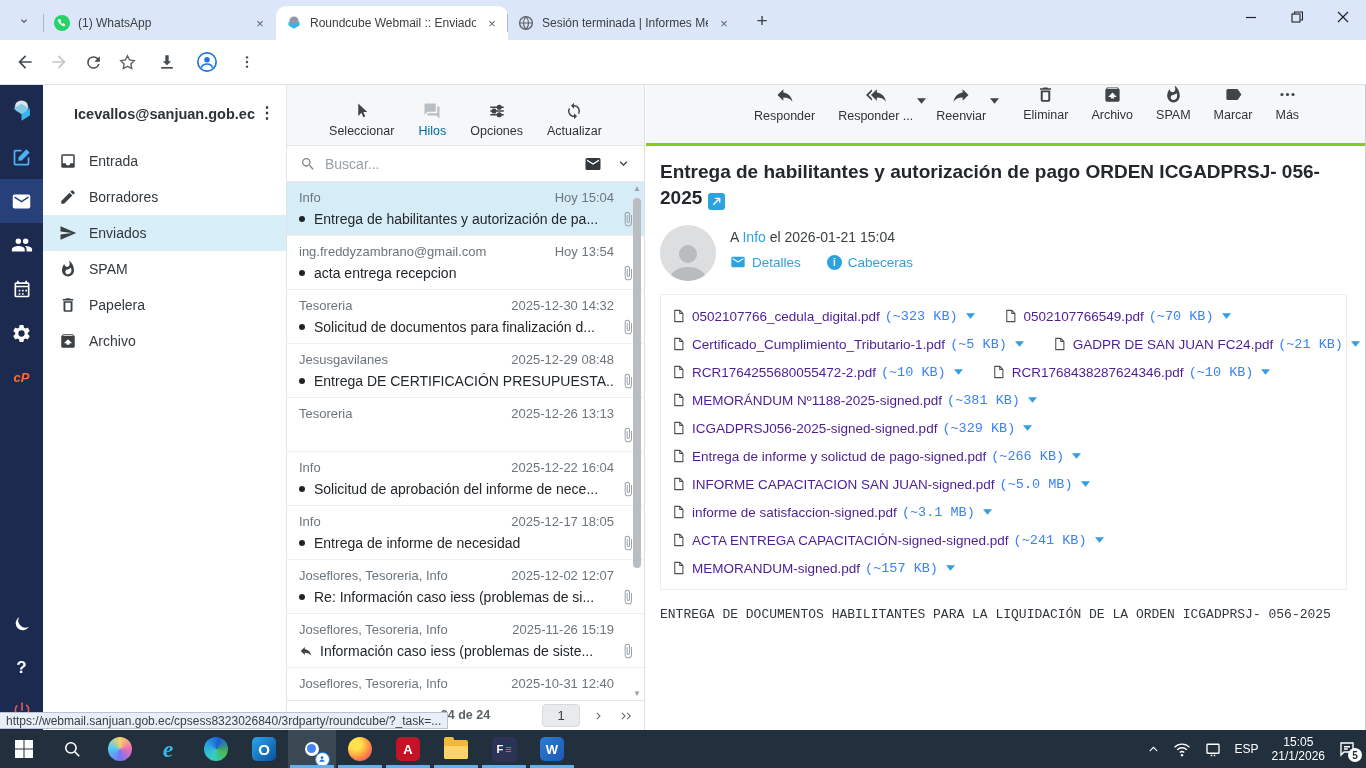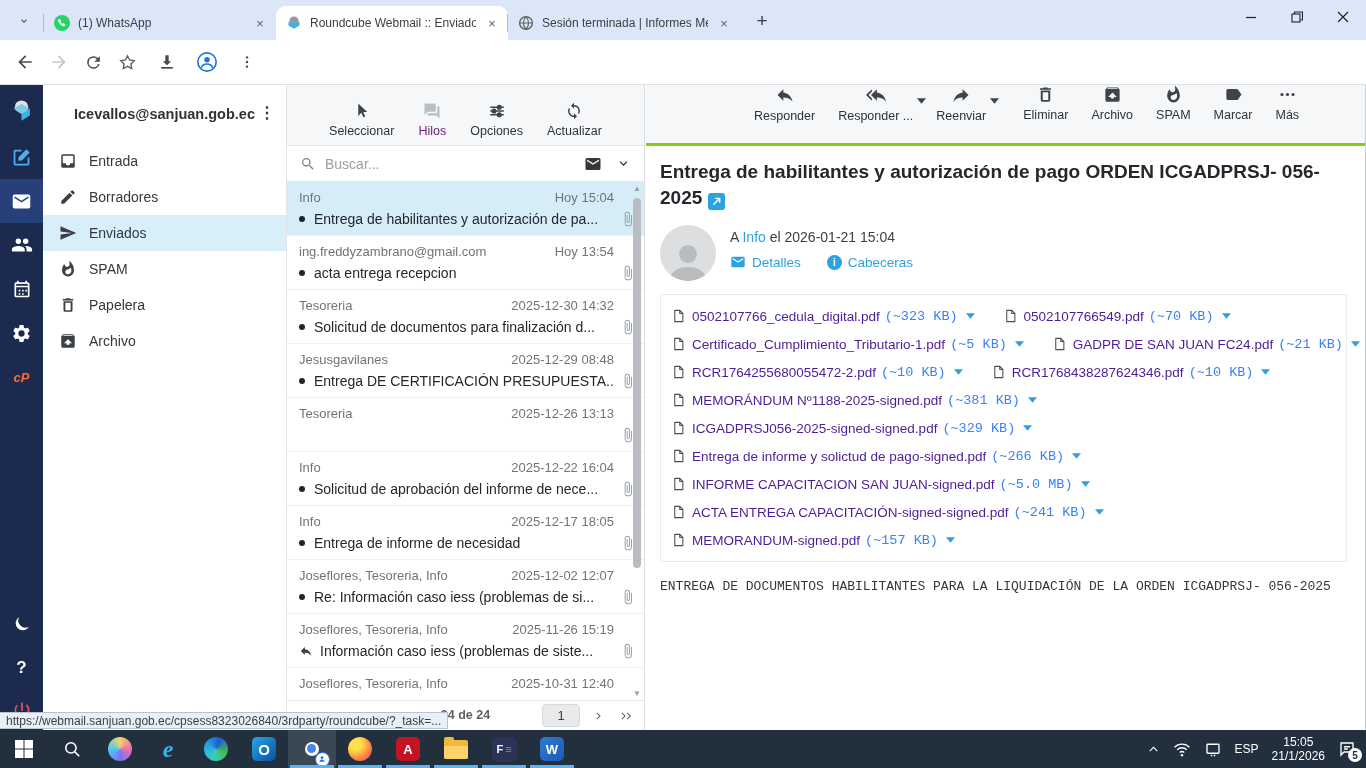--- a/index.html
+++ b/index.html
@@ -49,21 +49,21 @@
   .acct .kebab{position:absolute;right:10px;top:18px;color:#33373b;font-size:16px;font-weight:bold;letter-spacing:1px;}
   .folder{height:36px;display:flex;align-items:center;padding:0 16px;gap:12px;color:#33383d;font-size:14px;}
   .folder .fic{color:#3b4045;}
   .folder.active{background:#d8eef9;}
 
   
   .mlist{position:absolute;left:287px;top:0;bottom:0;width:358px;border-right:1px solid #dcdfe2;display:flex;flex-direction:column;}
   .band{height:61px;background:#f6f7f8;border-bottom:1px solid #e5e7ea;display:flex;align-items:flex-end;justify-content:center;gap:24px;padding-bottom:7px;}
   .tbtn{display:flex;flex-direction:column;align-items:center;gap:4px;color:#2f3438;font-size:12.5px;position:relative;}
   .tbtn .ic{color:#3f4449;}
-  .tbtn.disabled{color:#701a75;} .tbtn.disabled .ic{color:#b9bec3;}
+  .tbtn.disabled{color:#0369a1;} .tbtn.disabled .ic{color:#b9bec3;}
   .caret-side{position:absolute;right:-13px;top:13px;color:#3f4449;}
   .searchrow{height:36px;display:flex;align-items:center;padding:0 13px;border-bottom:1px solid #e8eaec;background:#fff;}
   .searchrow .ph{font-size:14px;color:#9aa0a6;margin-left:9px;flex:1;}
   .rows{flex:1;position:relative;overflow:hidden;background:#fff;}
   .mrow{height:54px;padding:8px 30px 0 12px;border-bottom:1px solid #efefef;position:relative;}
   .mrow.selected{background:#d6edf8;}
   .mline1{display:flex;justify-content:space-between;font-size:13px;color:#6d757c;}
   .mline2{display:flex;align-items:center;margin-top:6px;}
   .dot{width:6px;height:6px;border-radius:50%;background:#202428;margin-right:9px;flex:0 0 6px;}
   .replyic{color:#3f4449;margin-right:7px;flex:0 0 14px;}
@@ -742,20 +742,33 @@
                   <path d="M0 0h10L5 6z"></path>
                 </svg>
               </span>
             </div>
           <div class="attrow">
               <span class="att">
                 <svg class="pdfic" width="15" height="16" viewBox="0 0 24 24" fill="none" stroke="currentColor" stroke-width="1.7">
                   <path d="M6 3h8l5 5v13H6z"></path>
                   <path d="M14 3v5h5"></path>
                 </svg>
+                <span class="aname">informe de satisfaccion-signed.pdf</span>
+                <span class="asize">(~3.1 MB)</span>
+                <svg class="acaret" width="9" height="6" viewBox="0 0 10 6" fill="currentColor">
+                  <path d="M0 0h10L5 6z"></path>
+                </svg>
+              </span>
+            </div>
+          <div class="attrow">
+              <span class="att">
+                <svg class="pdfic" width="15" height="16" viewBox="0 0 24 24" fill="none" stroke="currentColor" stroke-width="1.7">
+                  <path d="M6 3h8l5 5v13H6z"></path>
+                  <path d="M14 3v5h5"></path>
+                </svg>
                 <span class="aname">ACTA ENTREGA CAPACITACIÓN-signed-signed.pdf</span>
                 <span class="asize">(~241 KB)</span>
                 <svg class="acaret" width="9" height="6" viewBox="0 0 10 6" fill="currentColor">
                   <path d="M0 0h10L5 6z"></path>
                 </svg>
               </span>
             </div>
           <div class="attrow">
               <span class="att">
                 <svg class="pdfic" width="15" height="16" viewBox="0 0 24 24" fill="none" stroke="currentColor" stroke-width="1.7">

